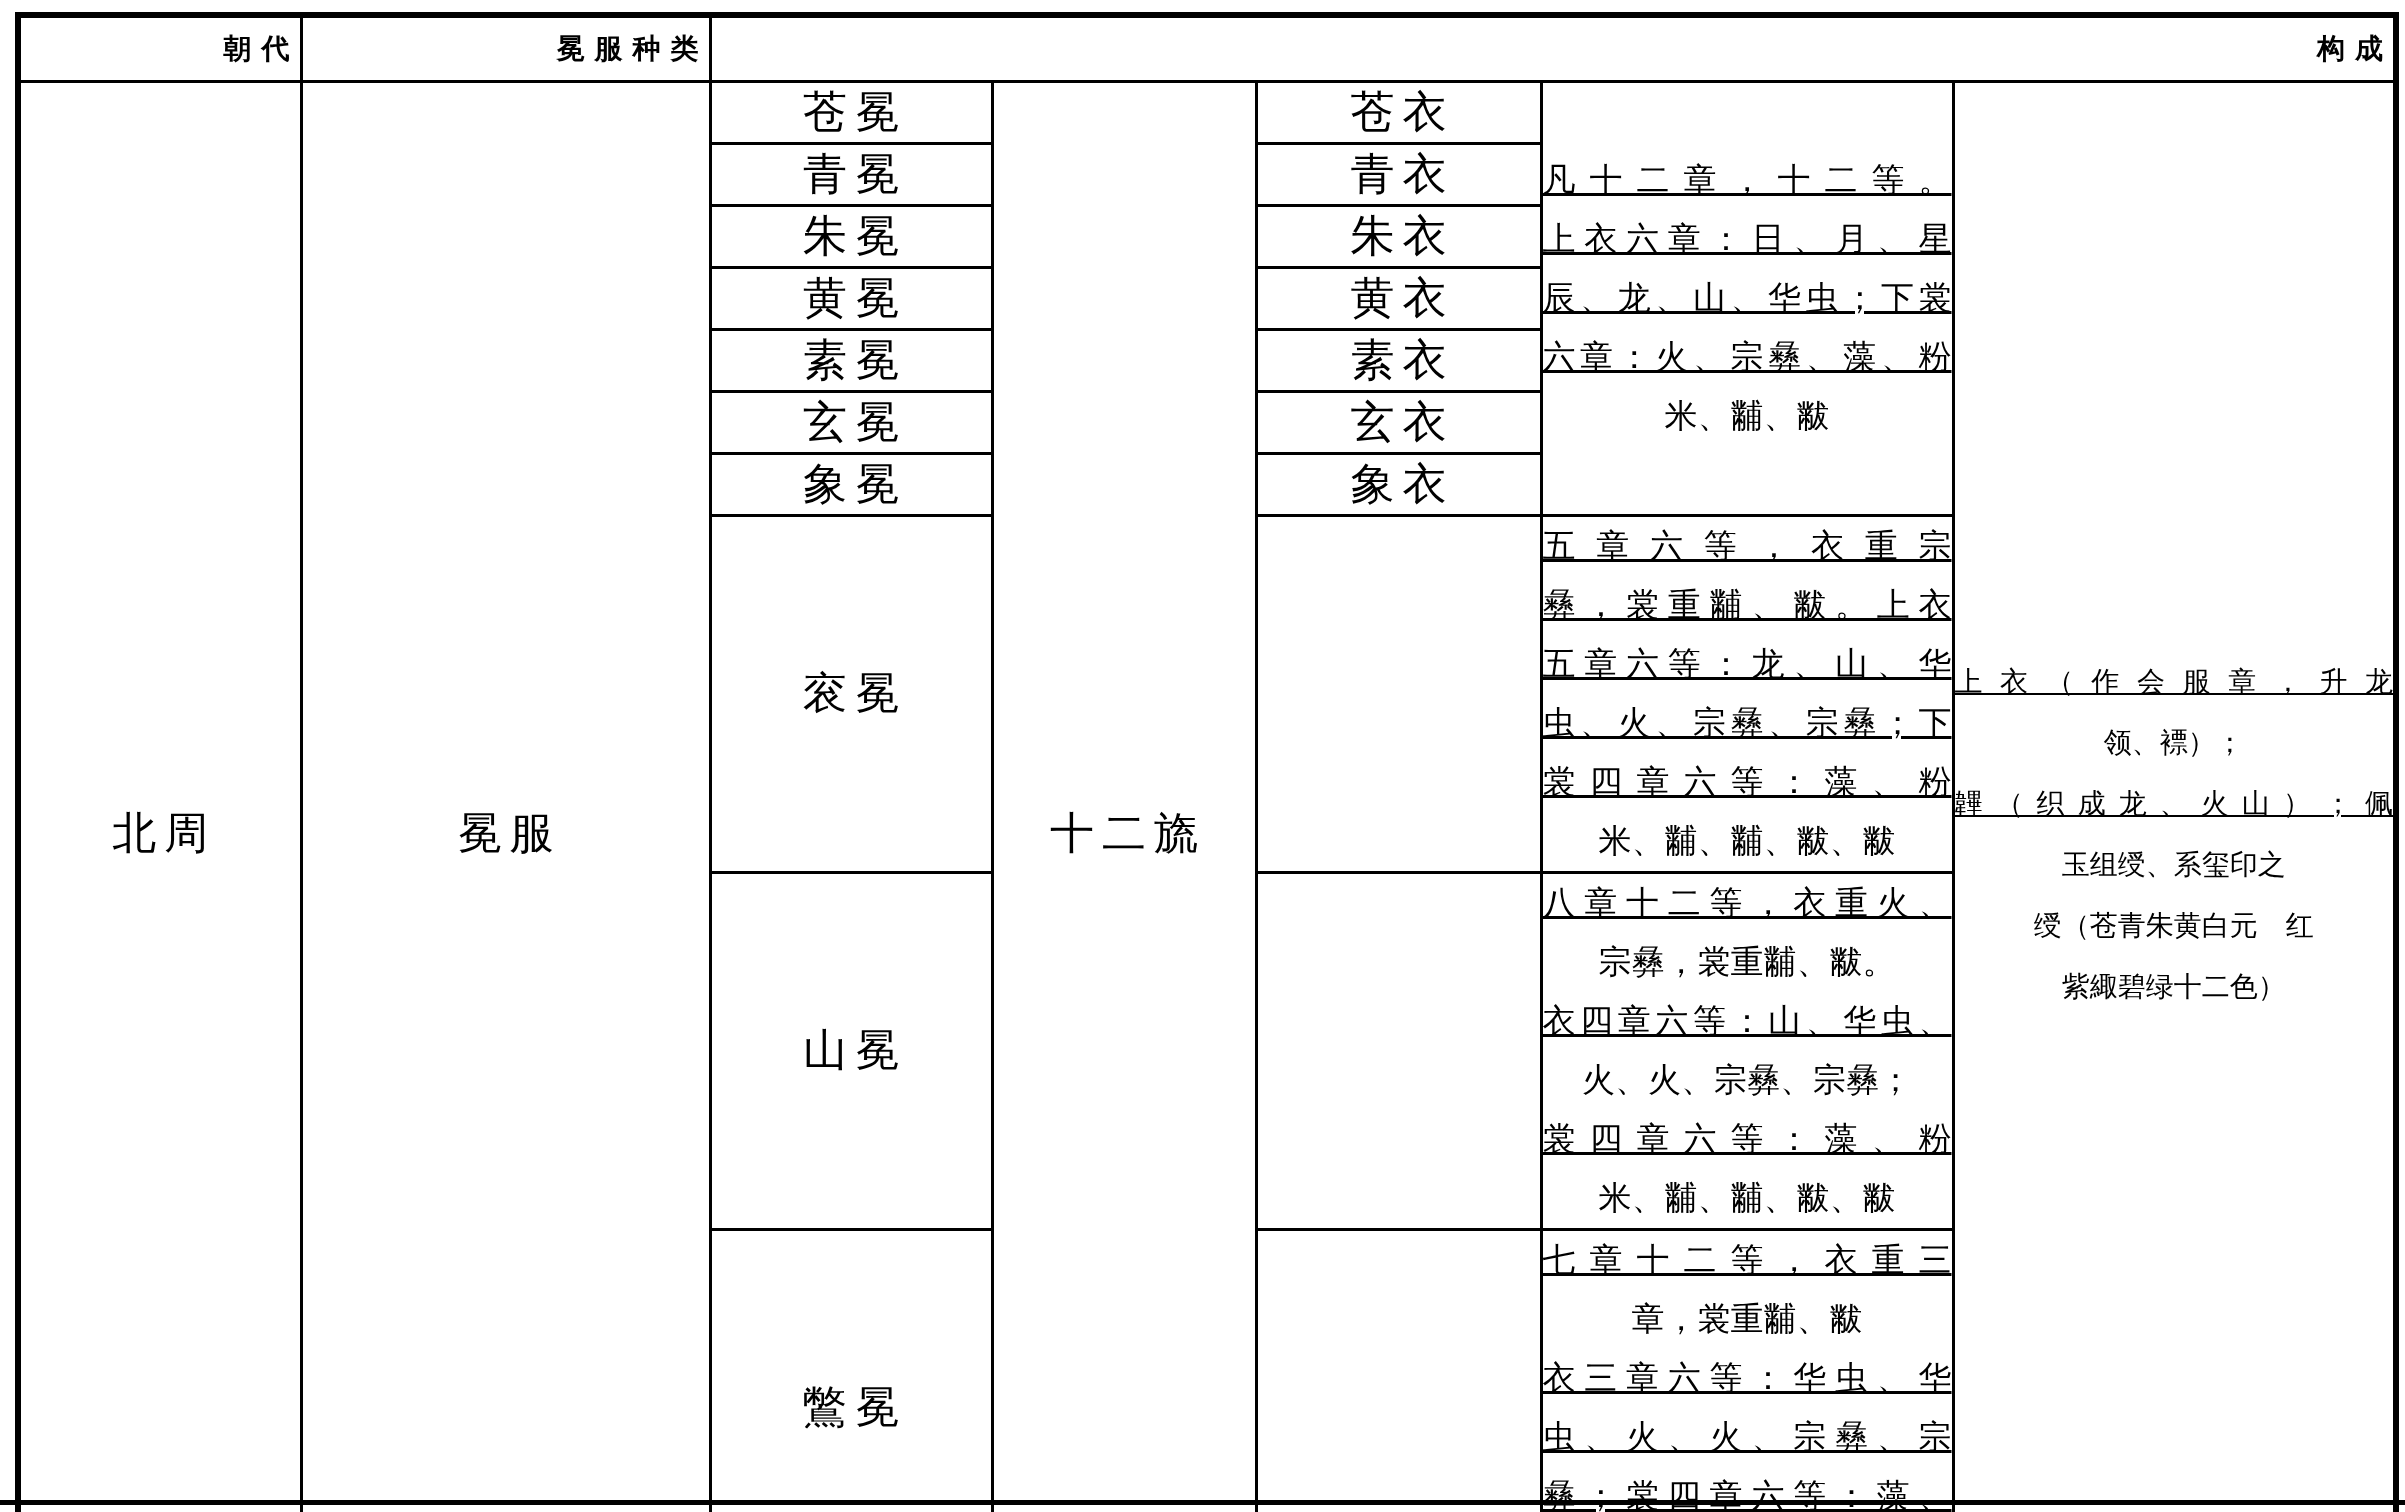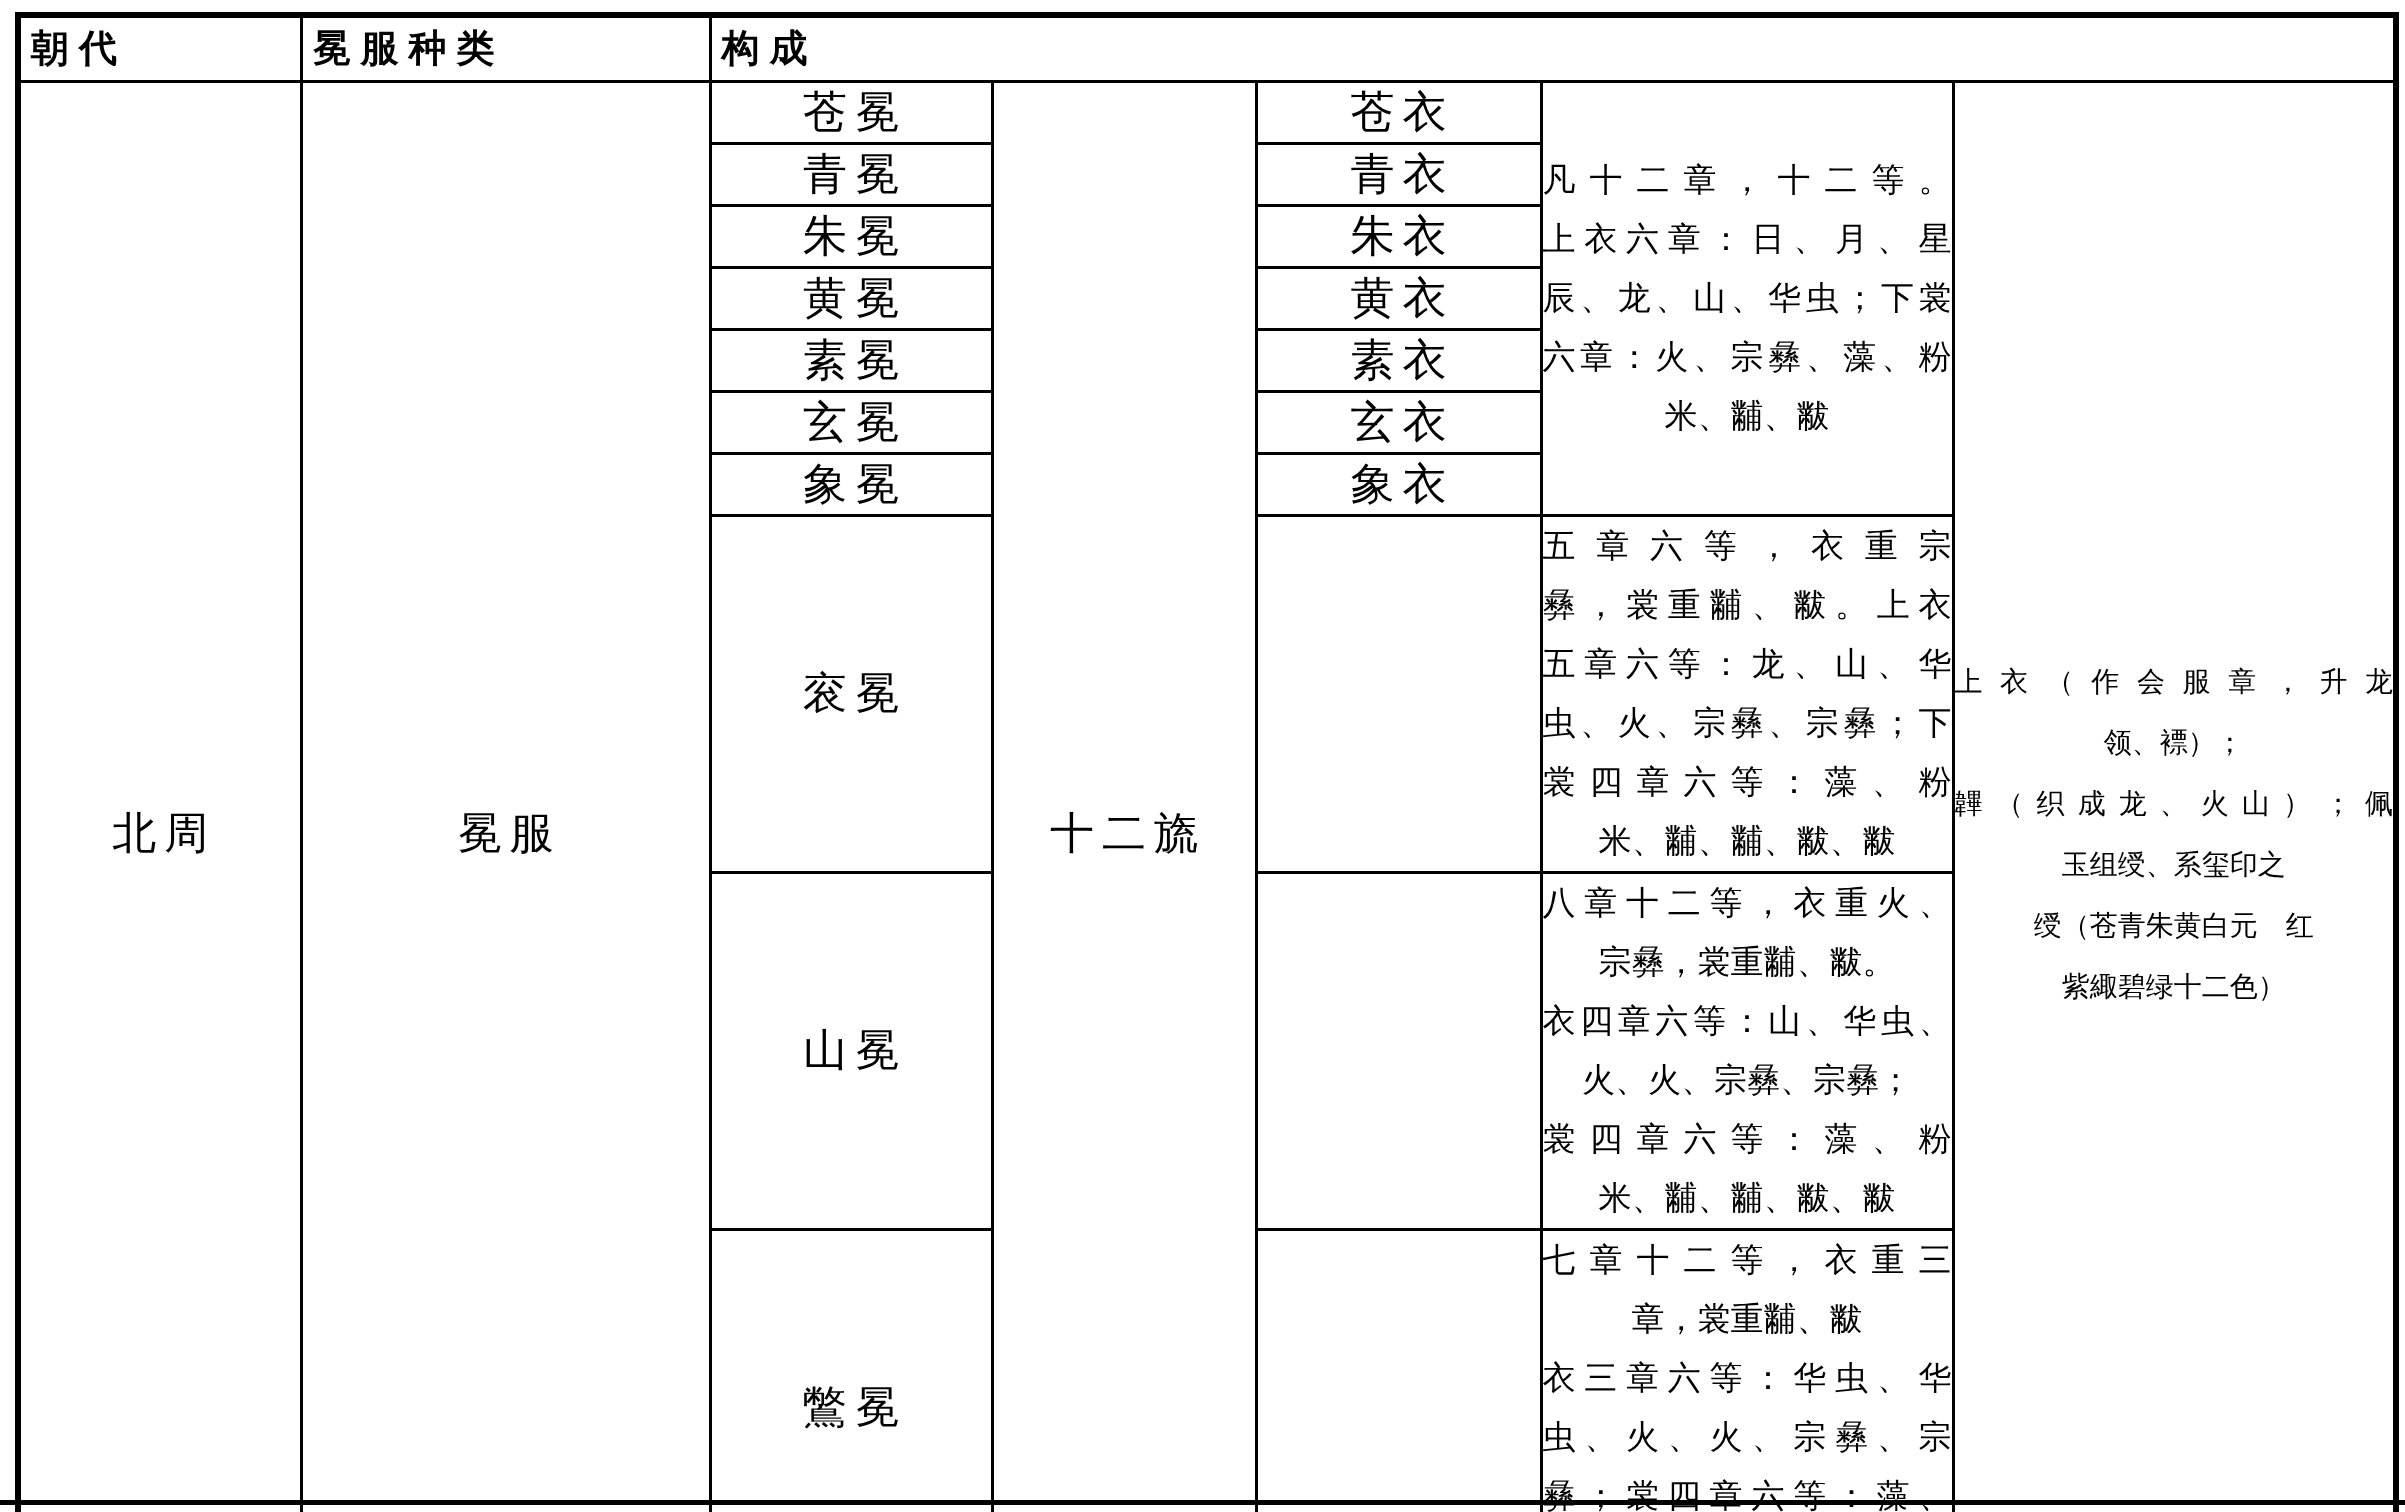--- a/index.html
+++ b/index.html
@@ -36,25 +36,25 @@
   }
   table.grid {
     border: 6px solid #000;
   }
   tr.header-row { height: 66px; }
   tr.small-row  { height: 50px; }
   tr.tall-row-1 { height: 353px; }
   tr.tall-row-2 { height: 348px; }
   tr.tall-row-3 { height: 353px; }
   th.hdr {
-    font-size: 38px;
+    font-size: 28px;
     font-weight: bold;
     letter-spacing: 10px;
     text-indent: 10px;
-    text-align: left;
+    text-align: right;
   }
   td.label {
     font-size: 44px;
     letter-spacing: 8px;
     text-indent: 8px;
     text-align: center;
   }
   td.desc {
     font-size: 33px;
     padding: 6px 14px 6px 20px;
@@ -70,20 +70,21 @@
     line-height: 61px;
   }
   .tline {
     text-align: center;
     white-space: nowrap;
   }
   .tline.spread {
     white-space: normal;
     text-align: justify;
     text-align-last: justify;
+    text-decoration: underline;
   }
   .bottom-rule {
     position: absolute;
     left: 0;
     top: 1500px;
     width: 2406px;
     height: 5px;
     background: #000;
   }
 </style>

